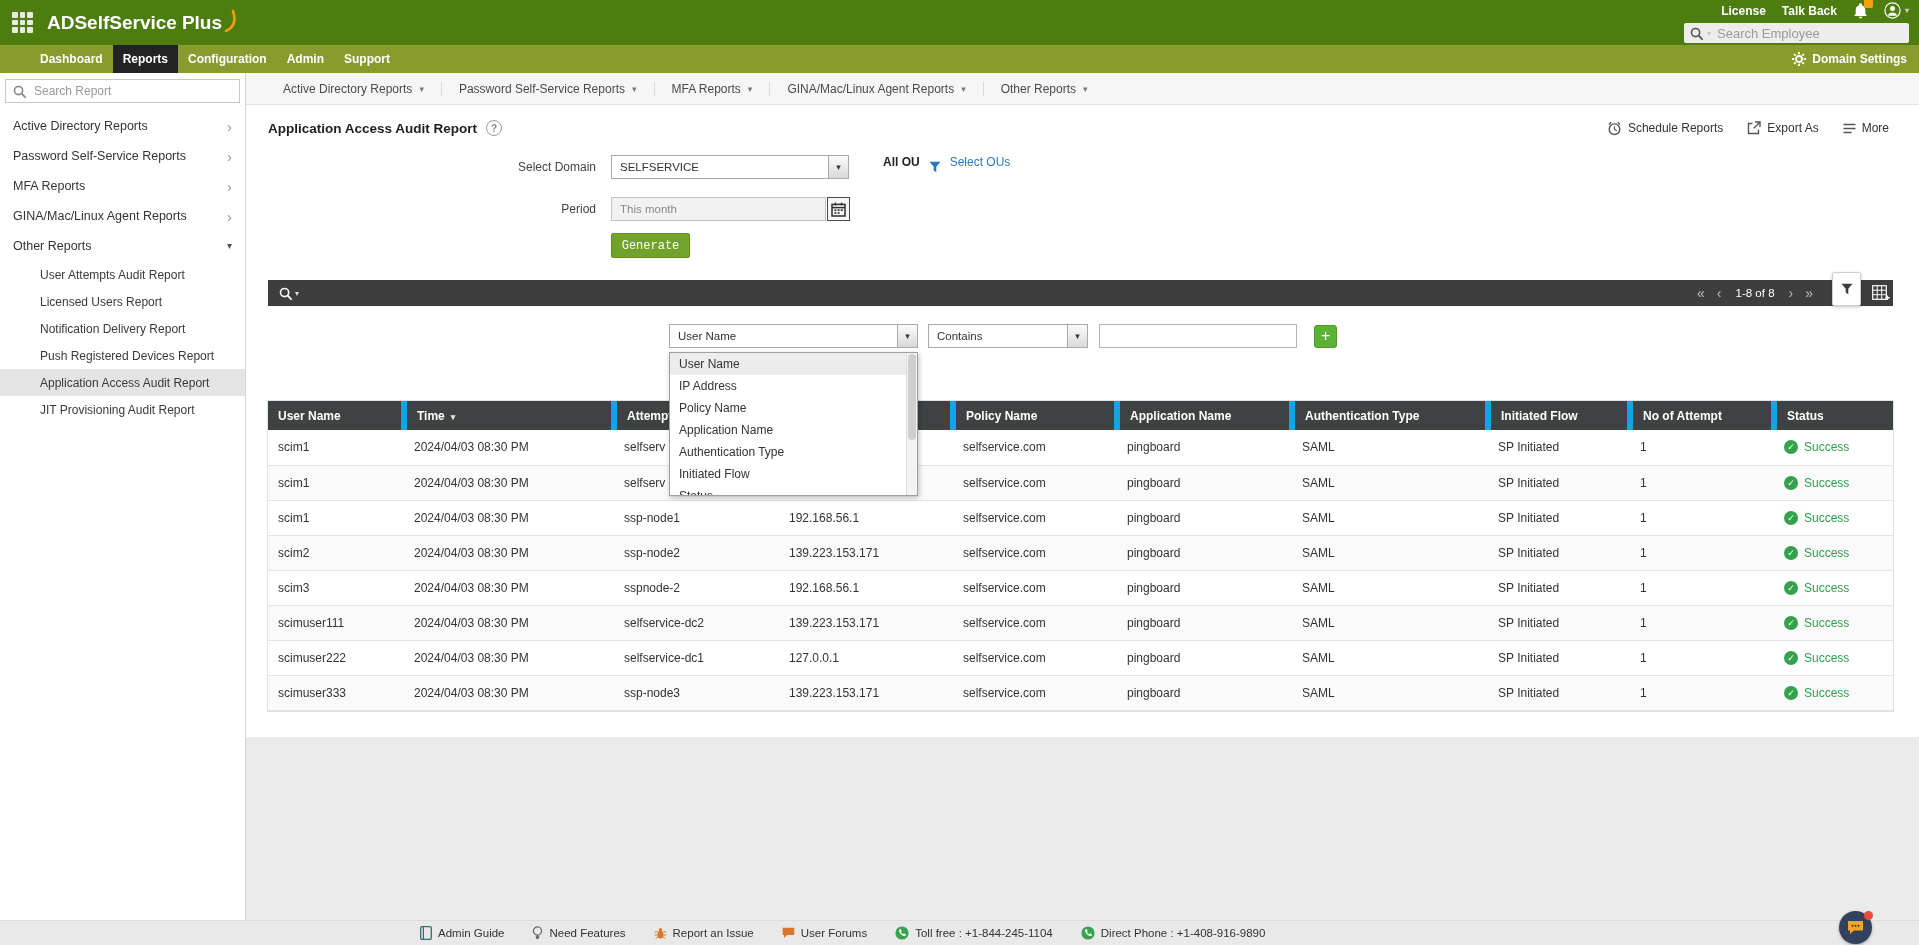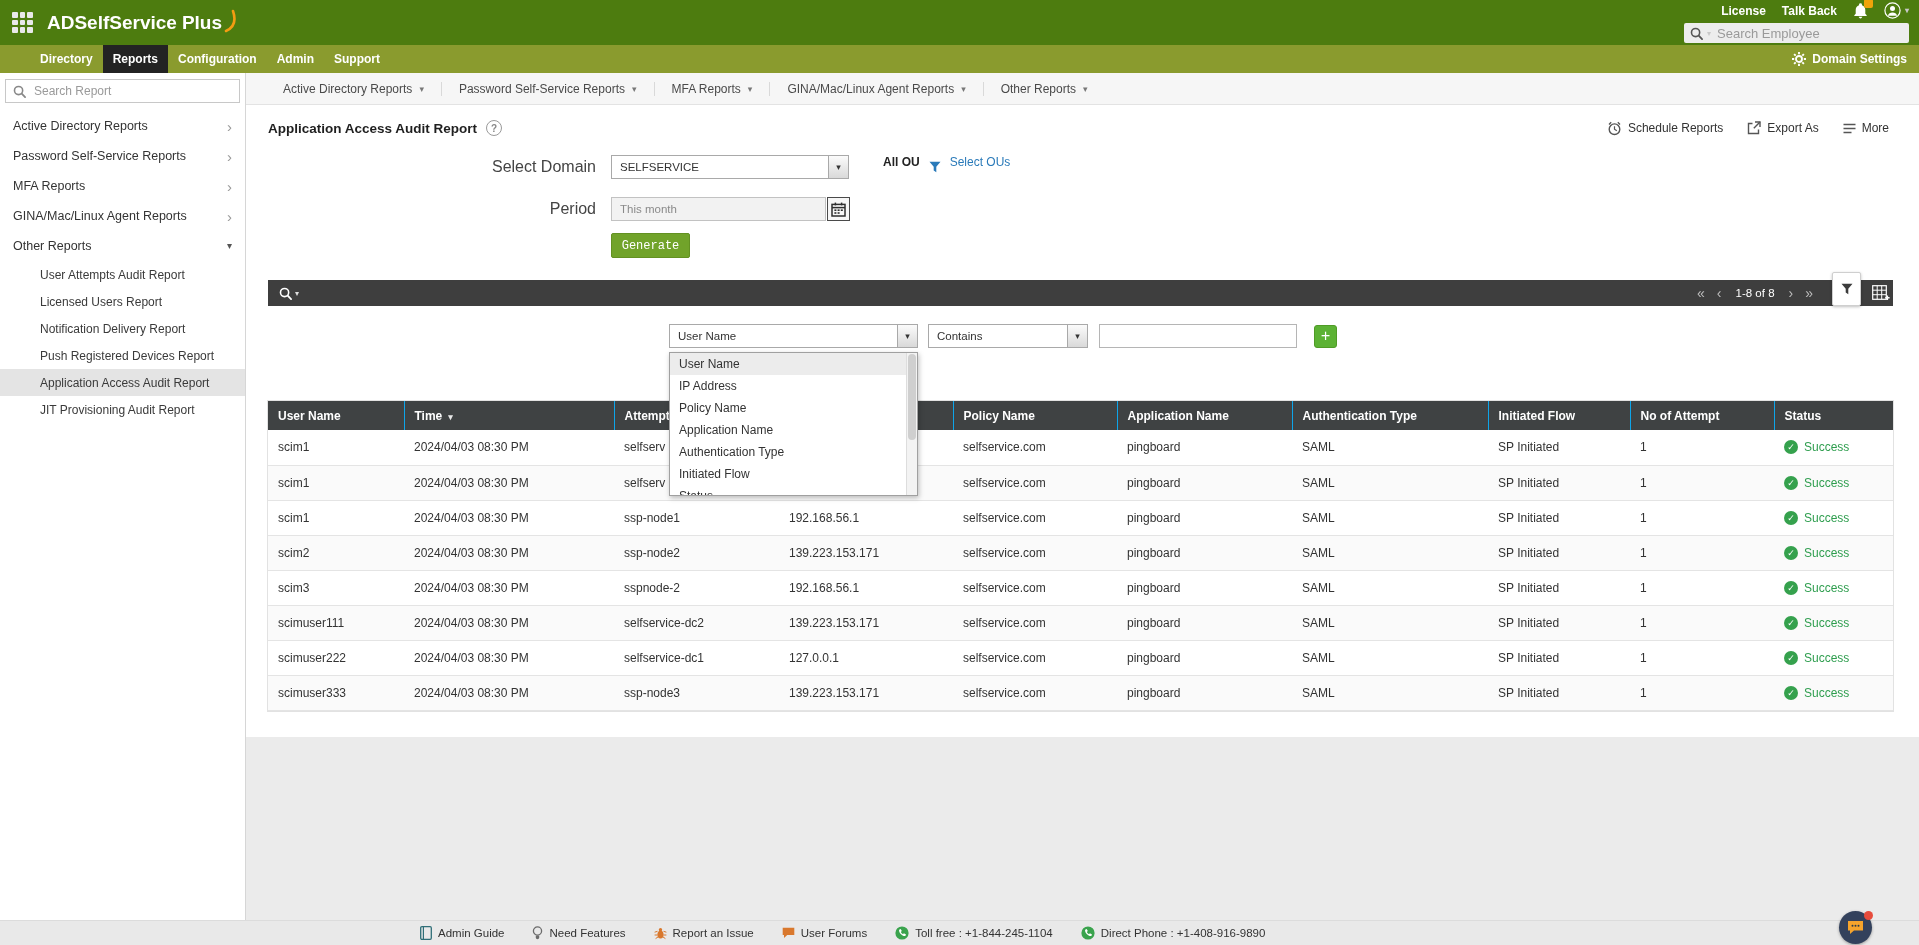--- a/index.html
+++ b/index.html
@@ -55,21 +55,21 @@
 
   
   .main{position:absolute;top:105px;left:246px;width:1673px;height:632px;background:#fff;}
   .title-row{display:flex;align-items:center;padding:12px 30px 0 22px;height:34px;}
   .page-title{font-size:13.5px;font-weight:700;color:#1f1f1f;margin:0;}
   .help-icon{width:16px;height:16px;border:1px solid #9a9a9a;border-radius:50%;color:#888;font-size:10px;font-weight:700;display:flex;align-items:center;justify-content:center;margin-left:9px;cursor:pointer;}
   .title-actions{margin-left:auto;display:flex;align-items:center;gap:24px;font-size:12px;color:#333;}
   .t-action{display:flex;align-items:center;gap:6px;cursor:pointer;}
   .t-action .icn{color:#555;}
 
-  .frm-label{position:absolute;left:0;width:350px;text-align:right;font-size:16px;color:#444;line-height:24px;}
+  .frm-label{position:absolute;left:0;width:350px;text-align:right;font-size:12px;color:#444;line-height:24px;}
   .lbl-domain{top:50px;}
   .lbl-period{top:92px;}
   .combo{position:absolute;border:1px solid #a9a9a9;background:#fff;display:flex;align-items:center;height:24px;cursor:pointer;}
   .combo-text{flex:1;padding:0 8px;font-size:11.5px;color:#333;white-space:nowrap;overflow:hidden;}
   .combo-btn{width:20px;align-self:stretch;border-left:1px solid #a9a9a9;background:linear-gradient(#fbfbfb,#d9d9d9);display:flex;align-items:center;justify-content:center;font-size:9px;color:#333;}
   .domain-combo{top:50px;left:365px;width:238px;}
   .ou-group{position:absolute;top:50px;left:613px;height:24px;display:flex;gap:9px;margin-left:24px;}
   .ou-label{font-size:12px;font-weight:700;color:#222;}
   .funnel-blue{color:#2a7ab9;cursor:pointer;}
   .ou-link{font-size:12px;color:#2a7ab9;cursor:pointer;text-decoration:none;}
@@ -95,21 +95,21 @@
 
   
   .dd-list{position:absolute;top:247px;left:423px;width:249px;height:144px;background:#fff;border:1px solid #a0a0a0;box-shadow:1px 2px 5px rgba(0,0,0,0.25);z-index:30;overflow:hidden;}
   .dd-item{height:22px;line-height:22px;padding-left:9px;font-size:12px;color:#333;cursor:pointer;white-space:nowrap;}
   .dd-item.hl{background:#ececec;}
   .dd-scroll{position:absolute;top:0;right:0;width:11px;height:100%;background:#f3f3f3;border-left:1px solid #ddd;cursor:pointer;}
   .dd-thumb{position:absolute;top:1px;right:1px;width:8px;height:86px;background:#cfcfcf;border-radius:4px;}
 
   
   .grid{position:absolute;top:296px;left:22px;width:1625px;border-collapse:collapse;table-layout:fixed;font-size:12px;box-shadow:0 0 0 1px #e2e2e2;}
-  .grid th{background:#3f4243;color:#fff;font-weight:700;text-align:left;height:29px;padding:0 0 0 10px;border-left:1px solid #0ea5e9;font-size:12px;white-space:nowrap;overflow:hidden;cursor:pointer;}
+  .grid th{background:#3f4243;color:#fff;font-weight:700;text-align:left;height:29px;padding:0 0 0 10px;border-left:6px solid #0ea5e9;font-size:12px;white-space:nowrap;overflow:hidden;cursor:pointer;}
   .grid th:first-child{border-left:none;}
   .sort-caret{font-size:9px;margin-left:6px;color:#e8e8e8;}
   .grid td{height:35px;padding:0 0 0 10px;color:#333;border-bottom:1px solid #e4e4e4;background:#fff;white-space:nowrap;overflow:hidden;}
   .grid tbody tr:nth-child(even) td{background:#fafafa;}
   .status-cell{display:flex;align-items:center;gap:6px;color:#2f9e4f;}
   .status-dot{width:14px;height:14px;border-radius:50%;background:#35a14d;color:#fff;font-size:9px;display:flex;align-items:center;justify-content:center;flex:0 0 14px;}
 
   
   .footer{position:absolute;left:0;right:0;bottom:0;height:25px;display:flex;align-items:center;gap:28px;font-size:11.5px;color:#333;padding-left:420px;background:#e9e9e9;border-top:1px solid #dcdcdc;}
   .f-link{display:flex;align-items:center;gap:6px;cursor:pointer;white-space:nowrap;}
@@ -174,21 +174,21 @@
             </svg>
           </span>
         <span class="caret-sm">▾</span>
         <input placeholder="Search Employee" style="">
       </div>
     </div>
   </header>
 
   <nav class="navbar">
     <div class="nav-tabs" id="nav-tabs">
-        <div class="nav-tab">Directory</div>
+        <div class="nav-tab">Dashboard</div>
         <div class="nav-tab active">Reports</div>
         <div class="nav-tab">Configuration</div>
         <div class="nav-tab">Admin</div>
         <div class="nav-tab">Support</div>
       </div>
     <div class="nav-right">
       <span class="icn">
           <svg width="14" height="14" viewBox="0 0 14 14">
             <g fill="none" stroke="currentColor" stroke-width="1.9">
               <circle cx="7" cy="7" r="3"></circle>

